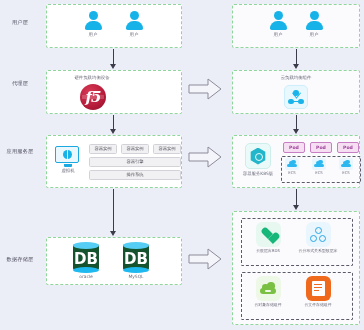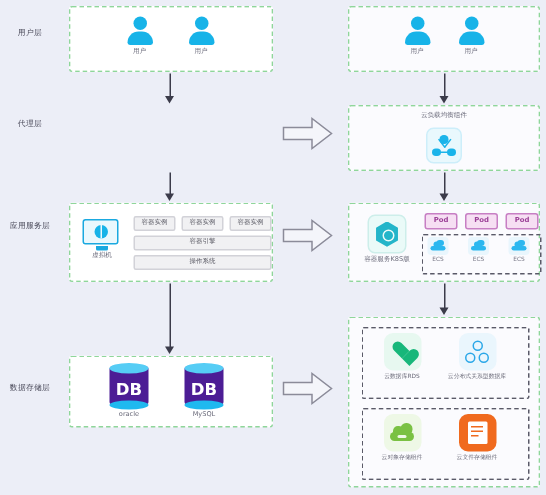--- a/index.html
+++ b/index.html
@@ -89,22 +89,22 @@
     position: absolute; background: #f1f1f3; border: .7px solid #d2d2d8;
     border-radius: 1.5px; font-size: 4.3px; color: #55555f;
     display: flex; align-items: center; justify-content: center;
     line-height: 1; text-align: center;
   }
 
   
   .db { position: absolute; width: 30px; text-align: center; }
   .db .cyl {
     width: 26px; height: 26px; margin: 0 auto; position: relative;
-    background: #4c1d95; border-radius: 3px / 2px;
-    color: #fff; font-size: 11px; font-weight: bold;
+    background: #14532d; border-radius: 3px / 2px;
+    color: #fff; font-size: 15px; font-weight: bold;
     display: flex; align-items: center; justify-content: center;
     padding-top: 4px;
   }
   .db .cyl::before {
     content: ""; position: absolute; left: 0; top: -2px; width: 26px; height: 7px;
     background: #56cdf5; border-radius: 50%;
   }
   .db .cyl::after {
     content: ""; position: absolute; left: 0; bottom: -2.5px; width: 26px; height: 6px;
     background: #1fb9ef; border-radius: 50%;
@@ -249,20 +249,24 @@
     <div class="person" style="left:76px; top:6px;">
       <div class="head"></div>
       <div class="body"></div>
       <div class="cap">用户</div>
     </div>
   </div>
 
   <div class="vline" style="left:113px; top:49px; height:16px;"></div>
   <div class="vhead" style="left:110px; top:64px;"></div>
 
+  <div class="grp" style="left:46px; top:70px; width:136px; height:44px;">
+    <div class="ttl" style="left:0; top:4px; width:90px;">硬件负载均衡设备</div>
+    <div class="f5" style="left:33px; top:13px;">f5</div>
+  </div>
 
   <div class="vline" style="left:113px; top:115px; height:15px;"></div>
   <div class="vhead" style="left:110px; top:129px;"></div>
 
   <div class="grp" style="left:46px; top:135px; width:136px; height:53px;">
     <div class="monitor" style="left:8px; top:10px;">
       <div class="screen">
         <div class="globe"></div>
       </div>
       <div class="stand"></div>

